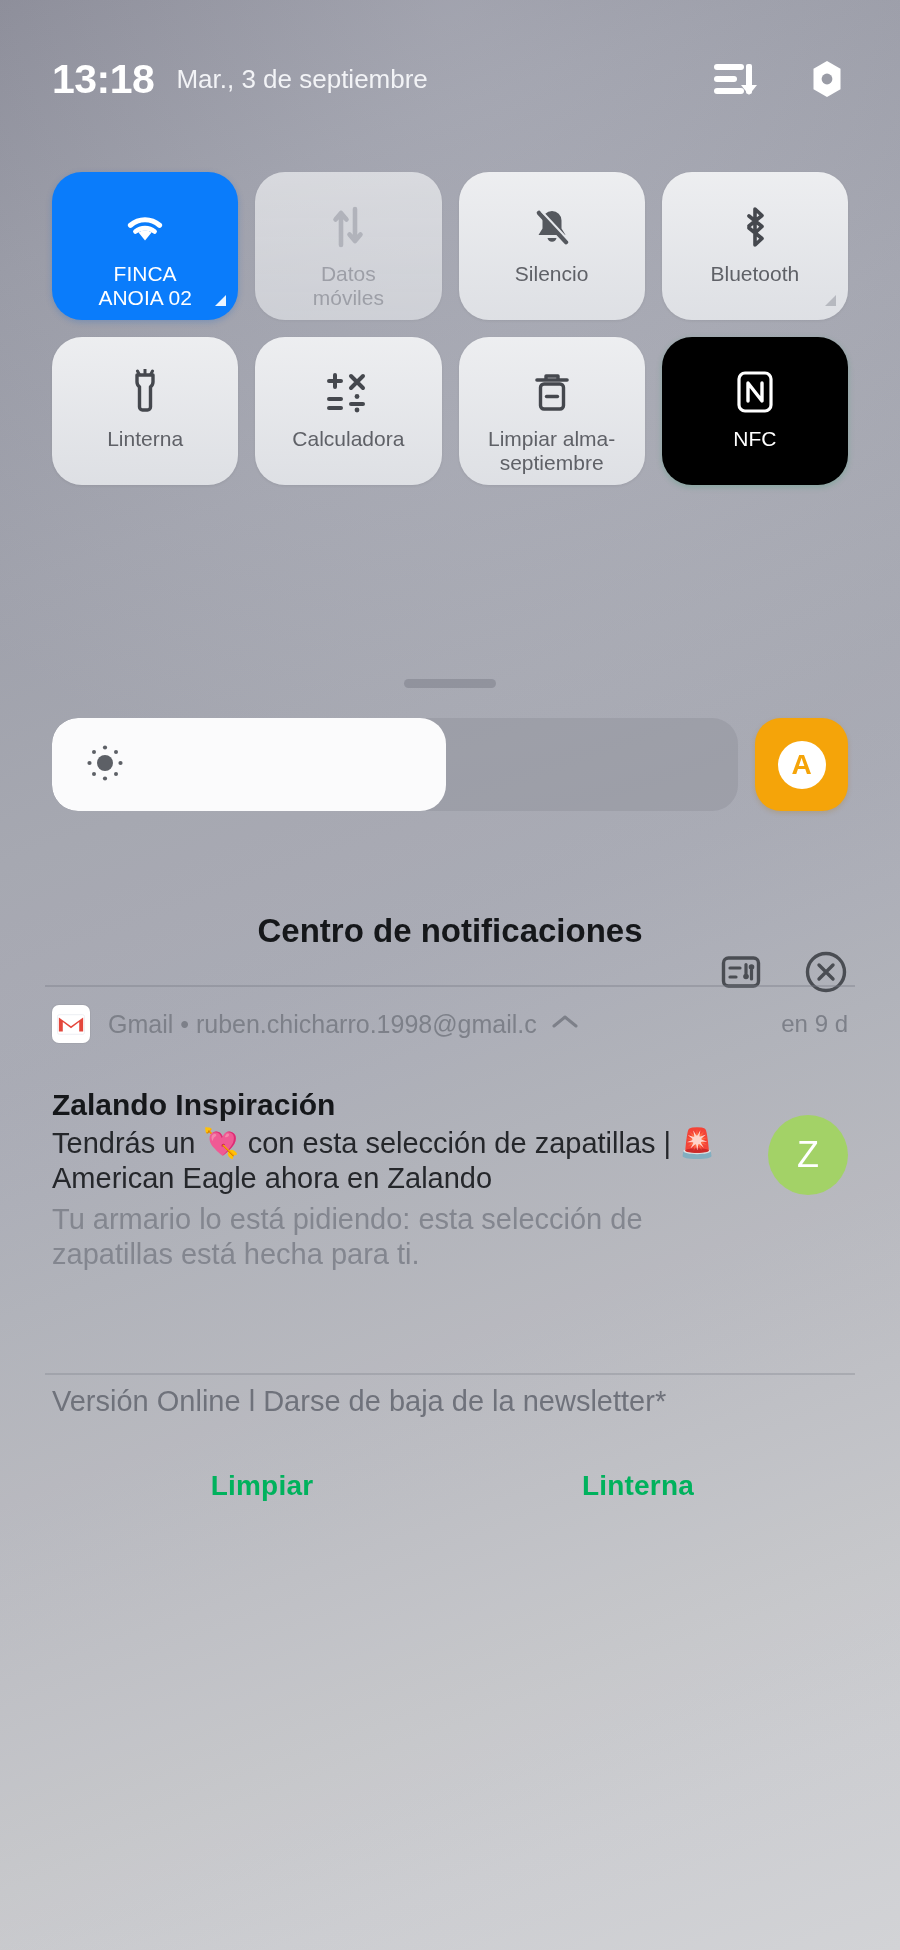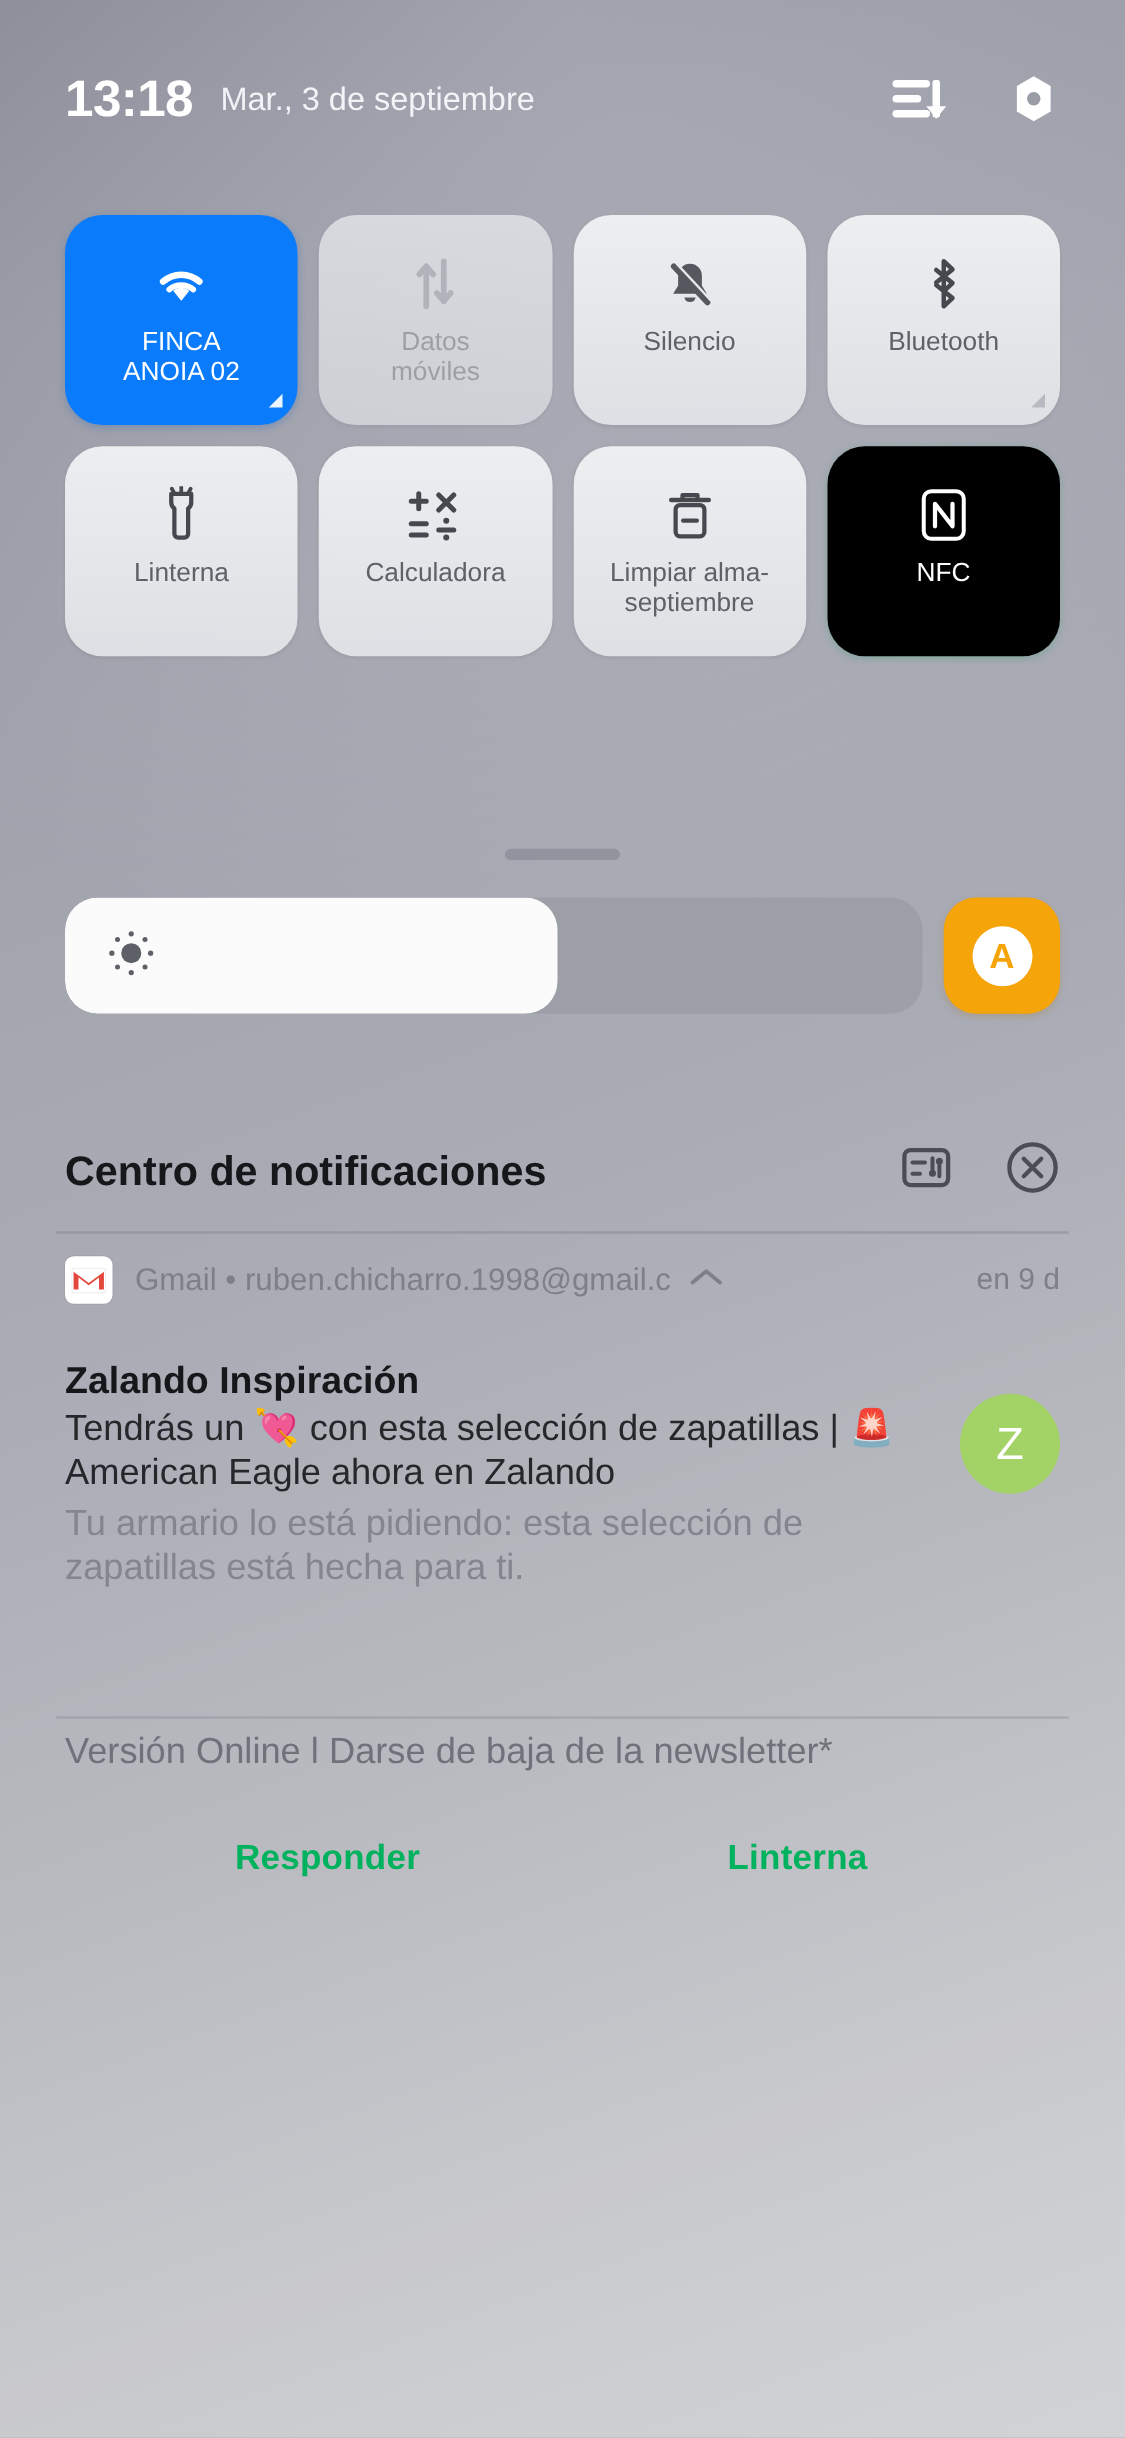--- a/index.html
+++ b/index.html
@@ -55,21 +55,21 @@
   .ic-gear { width:42px; height:42px; }
   .sim {
     margin-top:12px; font-size:25px; color:#e2e3e8; opacity:.92;
   }
 
   
   .qs { position:absolute; left:52px; right:52px; top:172px; }
   .qs-row { display:flex; gap:17px; }
   .qs-row + .qs-row { margin-top:17px;align-items:center; }
   .tile {
-    flex:1 1 0; height:168px; border-radius:30px;
+    flex:1 1 0; height:148px; border-radius:30px;
     background:linear-gradient(180deg, rgba(240,241,243,.96), rgba(226,228,232,.93));
     display:flex; flex-direction:column; align-items:center; justify-content:flex-start;
     position:relative; padding-top:32px;
     box-shadow:0 1px 3px rgba(0,0,0,.07);
   }
   .tile.on-blue { background:#0a7cfb; box-shadow:0 2px 6px rgba(10,90,200,.25); }
   .tile.on-green{ background:#000000; box-shadow:0 2px 6px rgba(0,150,80,.22); }
   .tile.dim { opacity:.72; }
   .tile .ticon { height:46px; display:flex; align-items:center; justify-content:center; }
   .tile .tlabel {
@@ -109,21 +109,21 @@
   }
   .autobtn .circ {
     width:48px; height:48px; border-radius:50%; background:#fff;
     display:flex; align-items:center; justify-content:center;
     font-size:28px; font-weight:700; color:#f5a409; line-height:1;
   }
 
   
   .nc-head {
     position:absolute; left:52px; right:52px; top:912px;
-    display:flex; align-items:center;
+    display:flex; align-items:center;flex-direction:column;
   }
   .nc-title { font-size:33px; font-weight:700; color:#15171a; }
   .nc-acts { margin-left:auto; display:flex; align-items:center; gap:42px; }
   .divider {
     position:absolute; left:45px; right:45px; top:985px; height:2px;
     background:rgba(120,123,133,.38);
   }
 
   
   .notif { position:absolute; left:0; right:0; top:1005px; padding:0 52px; }
@@ -365,17 +365,17 @@
   <div class="nbody">
     <div class="ntitle">Zalando Inspiración</div>
     <div class="ntext">Tendrás un 💘 con esta selección de zapatillas | 🚨 American Eagle ahora en Zalando</div>
     <div class="nsub">Tu armario lo está pidiendo: esta selección de zapatillas está hecha para ti.</div>
     <div class="avatar">Z</div>
   </div>
 
   <div class="nfoot">Versión Online l Darse de baja de la newsletter*</div>
 
   <div class="nbtns">
-    <div class="nbtn">Responder</div>
+    <div class="nbtn">Limpiar</div>
     <div class="nbtn">Linterna</div>
   </div>
 </div>
 <div class="bot-div"></div>
 
 </body></html>

